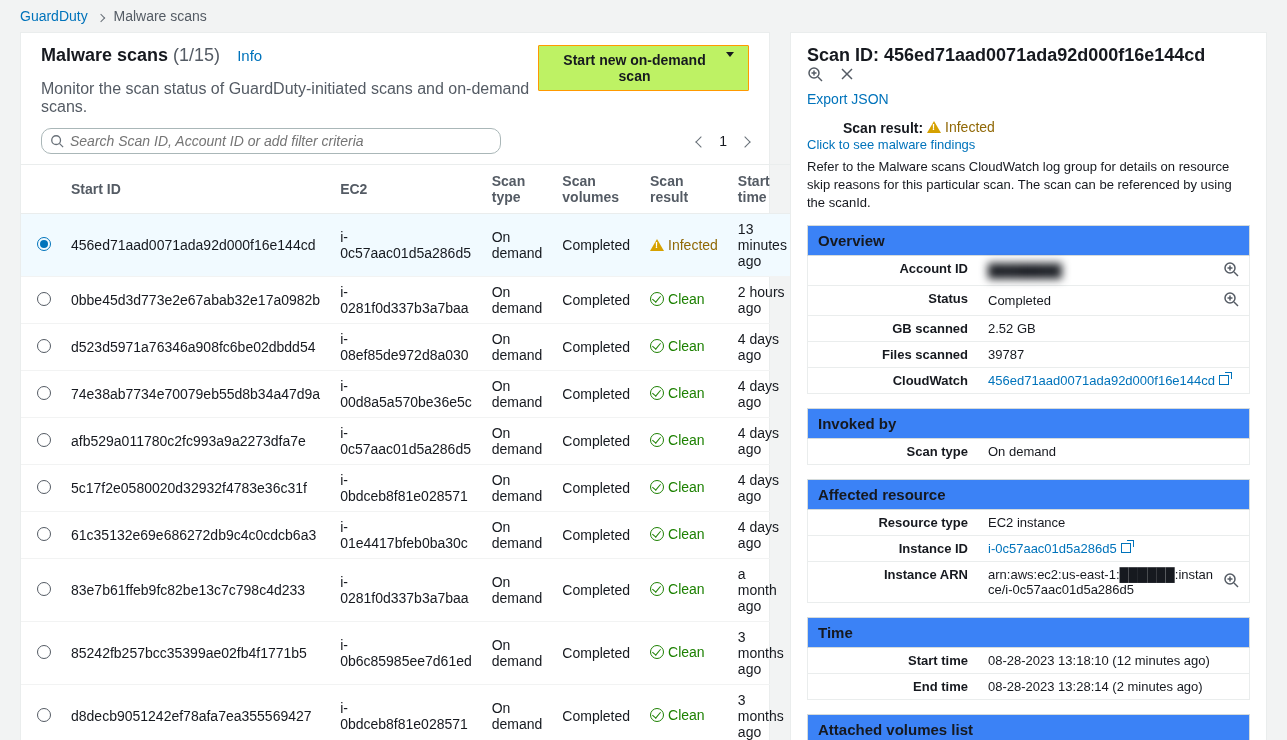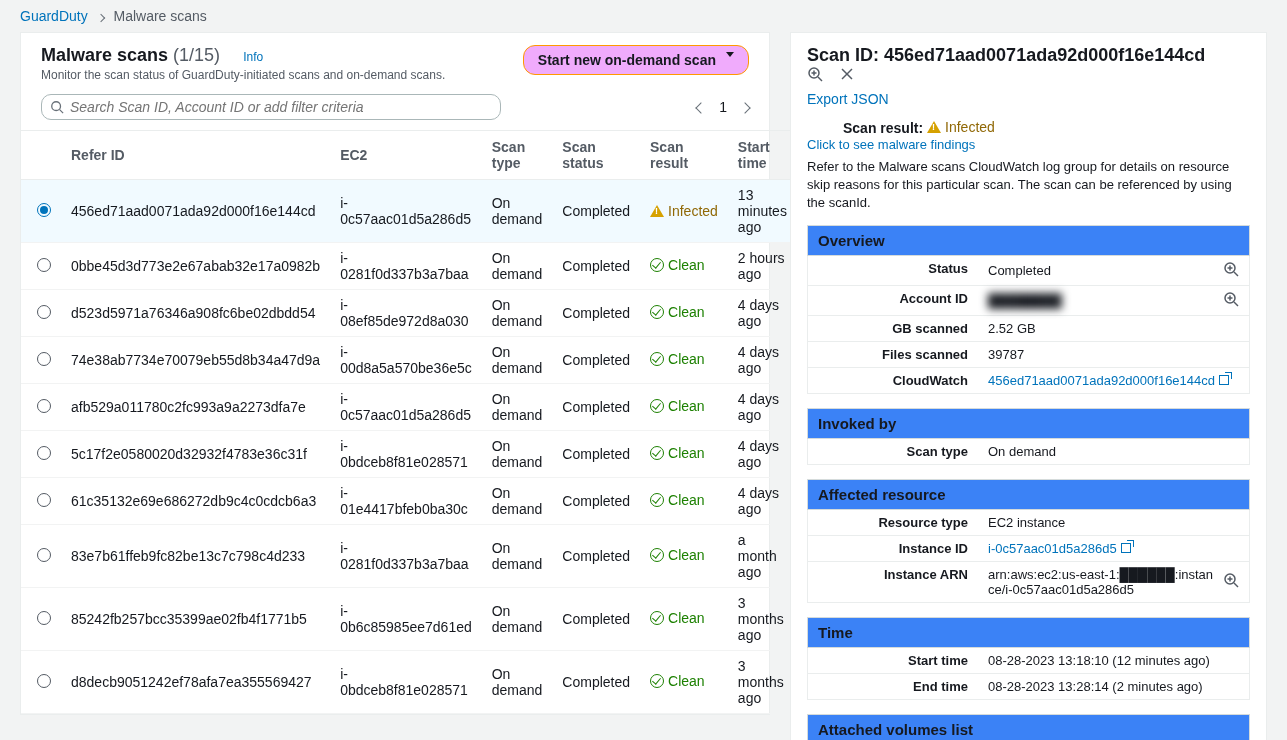--- a/index.html
+++ b/index.html
@@ -11,24 +11,24 @@
 .breadcrumbs .cur { color:#545b64; }
 
 .layout { display:flex; gap:20px; padding:0 20px 20px 20px; align-items:flex-start; }
 .panel { background:#fff; border:1px solid #eaeded; }
 .left-panel { flex:1; min-width:0; }
 .right-panel { width:477px; flex-shrink:0; padding:12px 16px; }
 
 .lp-head { padding:12px 20px; display:flex; justify-content:space-between; align-items:flex-start; }
 .lp-title { font-size:18px; font-weight:700; }
 .lp-count { font-weight:400; color:#545b64; }
-.lp-info { color:#0073bb; font-size:12px; font-weight:400; margin-left:18px; cursor:pointer; }
-.lp-sub { font-size:12px; color:#545b64; margin-top:2px; }
-
-.btn-orange { background:#f0abfc; border:1px solid #ff9900; color:#16191f; font-weight:700; padding:6px 14px; cursor:pointer; display:flex; align-items:flex-start; gap:10px; font-size:14px; border-radius:12px; }
+.lp-info { color:#0073bb; font-size:15px; font-weight:400; margin-left:12px; cursor:pointer; }
+.lp-sub { font-size:16px; color:#545b64; margin-top:14px; }
+
+.btn-orange { background:#bef264; border:1px solid #ff9900; color:#16191f; font-weight:700; padding:6px 14px; cursor:pointer; display:flex; align-items:flex-start; gap:10px; font-size:14px; border-radius:1px; }
 .btn-orange .caret { width:0; height:0; border-left:4px solid transparent; border-right:4px solid transparent; border-top:5px solid #16191f; }
 
 .lp-tools { display:flex; align-items:center; padding:0 20px 10px 20px; gap:12px; }
 .search-box { flex:0 0 460px; display:flex; align-items:center; border:1px solid #aab7b8; border-radius:10px; padding:4px 8px; color:#687078; }
 .search-box svg { width:14px; height:14px; margin-right:6px; flex-shrink:0; }
 .search-box input { border:none; outline:none; width:100%; font-size:14px; color:#16191f; font-style:italic; }
 .pager { margin-left:auto; display:flex; align-items:center; gap:14px; color:#687078; }
 .pager .pg-btn { cursor:pointer; }
 .pager .pg-num { color:#16191f; font-weight:400; }
 
@@ -115,24 +115,24 @@
         <span class="pg-btn"><span class="chev chev-l"></span></span>
         <span class="pg-num">1</span>
         <span class="pg-btn"><span class="chev chev-r"></span></span>
       </div>
     </div>
 
     <table class="scan-table">
       <thead>
           <tr>
         <th></th>
-        <th>Refer ID</th>
+        <th>Start ID</th>
         <th>EC2</th>
         <th>Scan type</th>
-        <th>Scan status</th>
+        <th>Scan volumes</th>
         <th>Scan result</th>
         <th>Start time</th>
       </tr>
         </thead>
       <tbody id="rows">
           <tr class="selected">
             <td><span class="radio checked"></span></td>
             <td>456ed71aad0071ada92d000f16e144cd</td>
             <td>i-0c57aac01d5a286d5</td>
             <td>On demand</td>
@@ -248,35 +248,35 @@
       <span class="status-infected">
           <span class="ico-warn"></span>
           <span>Infected</span>
         </span>
     </div>
     <a class="link" style="font-size:13px">Click to see malware findings</a>
     <div class="rp-note">Refer to the Malware scans CloudWatch log group for details on resource skip reasons for this particular scan. The scan can be referenced by using the scanId.</div>
 
     <div class="sec-head">Overview</div>
     <div class="kv-row">
-        <div class="k">Status</div>
-        <div class="v">
-          <span>Completed</span>
+        <div class="k">Account ID</div>
+        <div class="v">
+          <span class="blur">████████</span>
           <span class="zoom"><svg class="mag" viewBox="0 0 16 16">
               <circle cx="7" cy="7" r="5"></circle>
               <line x1="11" y1="11" x2="15" y2="15"></line>
               <line x1="4.5" y1="7" x2="9.5" y2="7"></line>
               <line x1="7" y1="4.5" x2="7" y2="9.5"></line>
             </svg></span>
         </div>
       </div>
     <div class="kv-row">
-        <div class="k">Account ID</div>
-        <div class="v">
-          <span class="blur">████████</span>
+        <div class="k">Status</div>
+        <div class="v">
+          <span>Completed</span>
           <span class="zoom"><svg class="mag" viewBox="0 0 16 16">
               <circle cx="7" cy="7" r="5"></circle>
               <line x1="11" y1="11" x2="15" y2="15"></line>
               <line x1="4.5" y1="7" x2="9.5" y2="7"></line>
               <line x1="7" y1="4.5" x2="7" y2="9.5"></line>
             </svg></span>
         </div>
       </div>
     <div class="kv-row">
         <div class="k">GB scanned</div>

